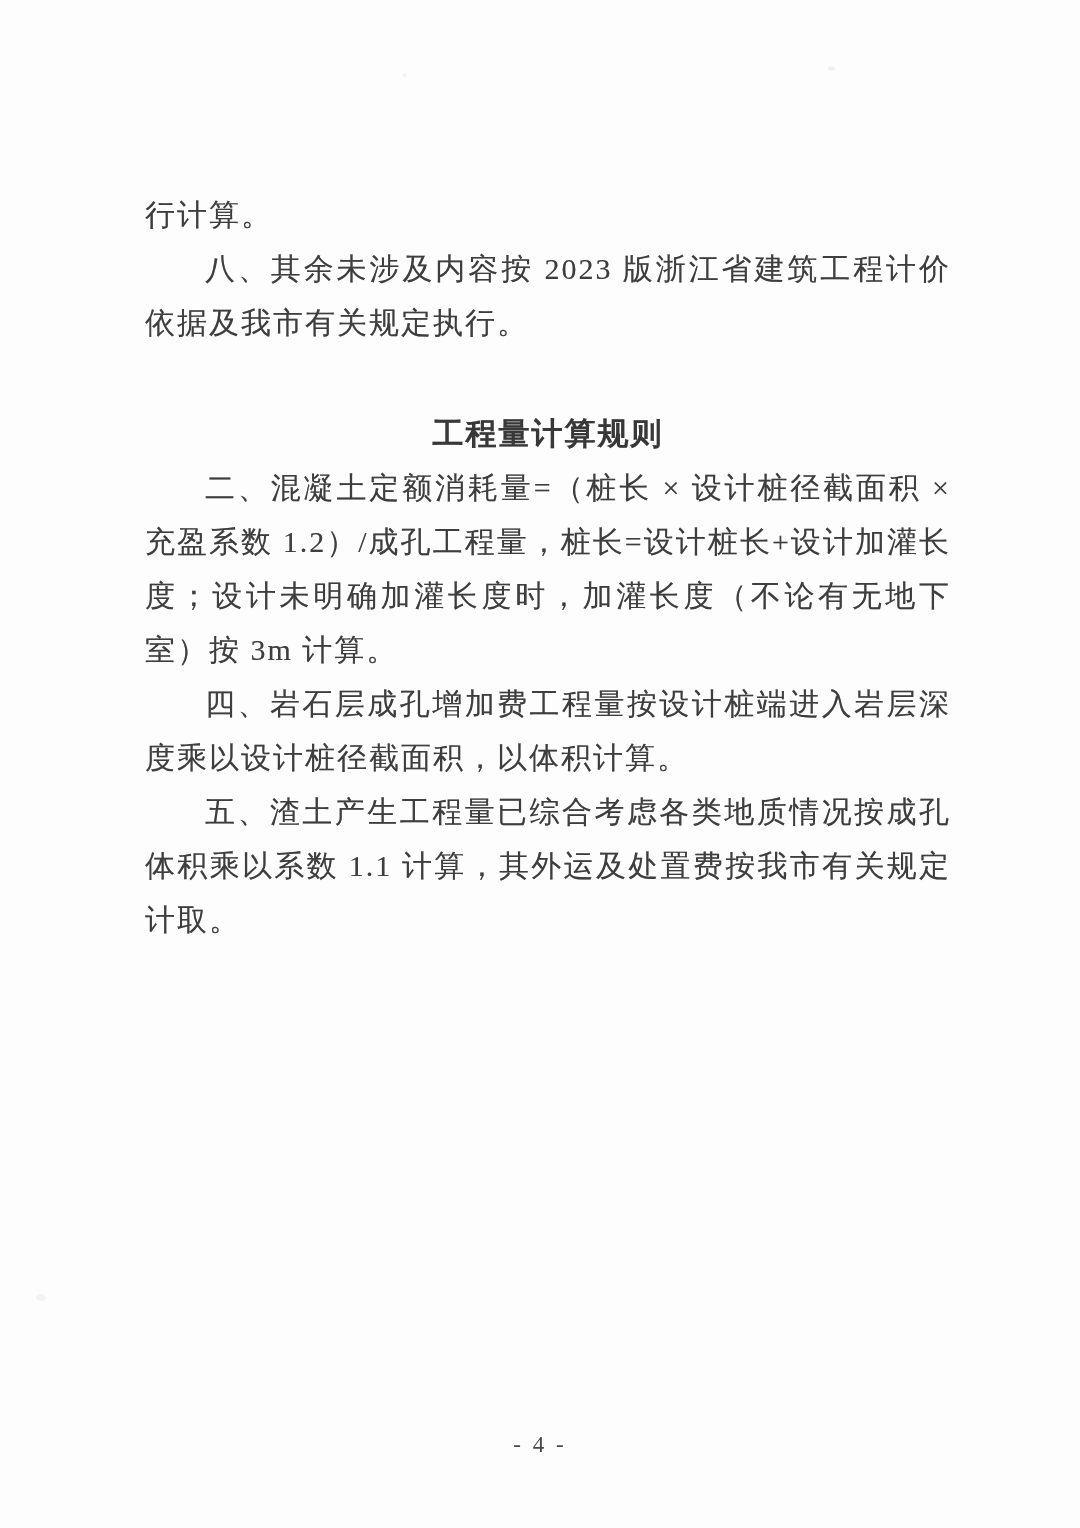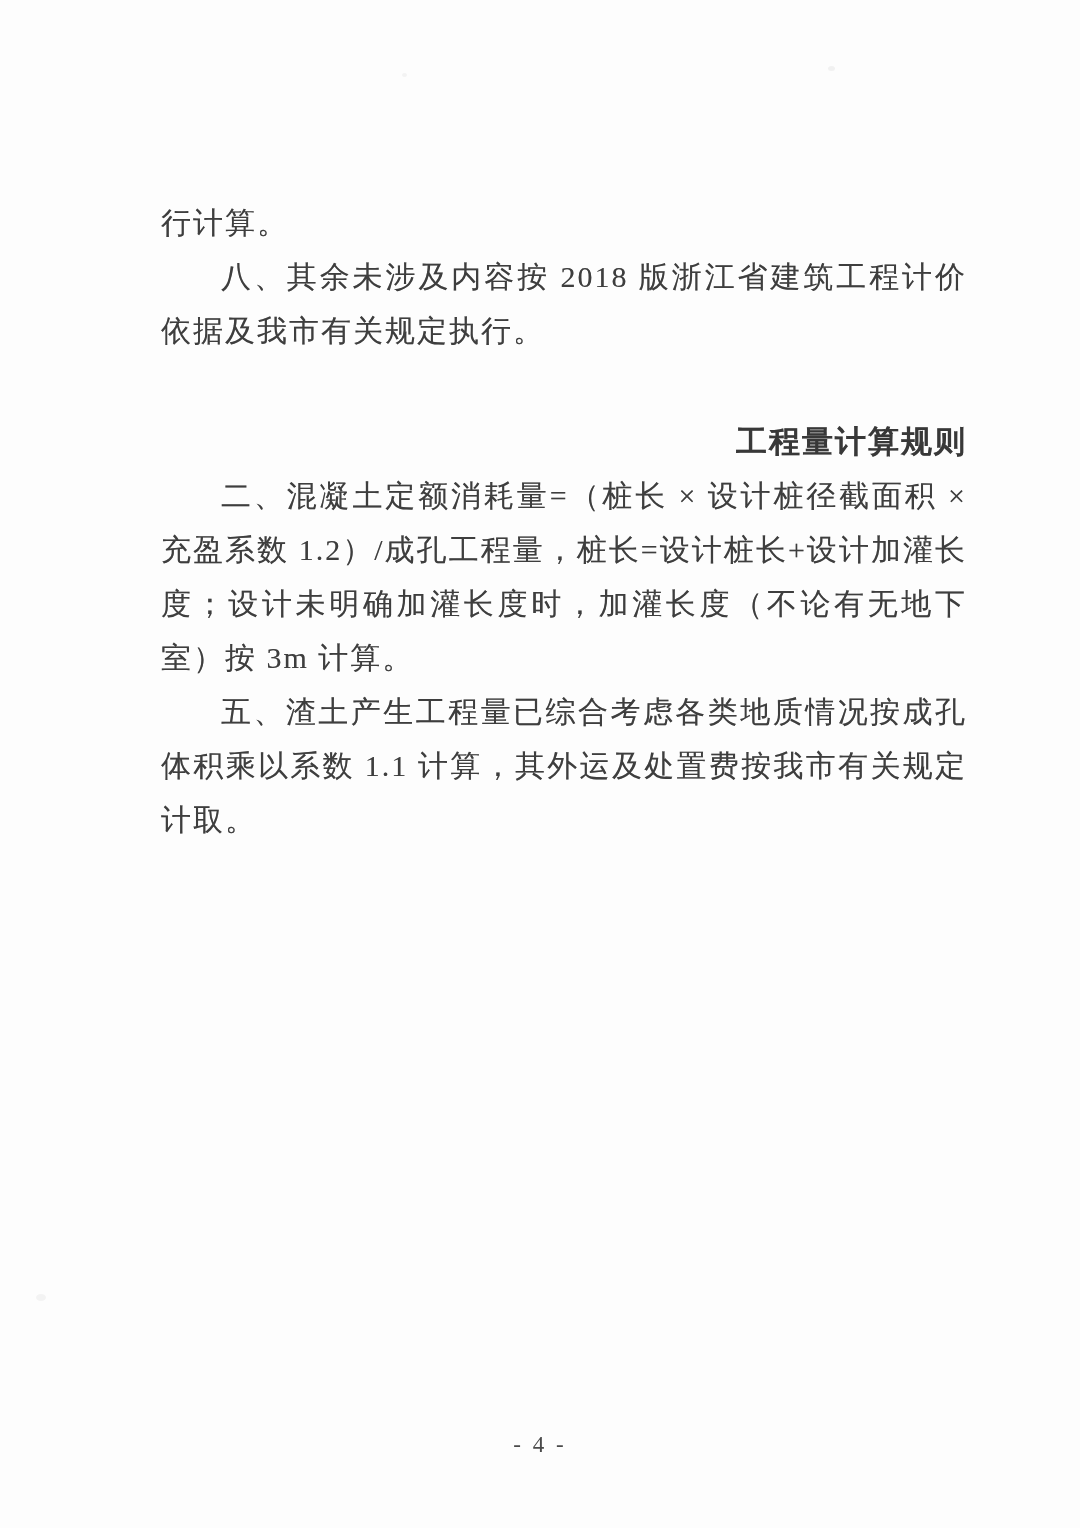--- a/index.html
+++ b/index.html
@@ -16,42 +16,41 @@
     position: relative;
     width: 1080px;
     height: 1528px;
     background: #fdfdfd;
     font-family: "Liberation Serif", "DejaVu Serif", serif;
     color: #3e3e3e;
   }
   .content {
     position: absolute;
     left: 145px;
-    top: 196px;
+    top: 188px;
     width: 806px;
-    margin-left: 16px;
   }
   .content p {
     margin: 0;
     font-size: 30px;
     line-height: 54px;
     letter-spacing: 2px;
     text-align: justify;
     text-justify: inter-ideograph;
     text-shadow: 0 0 0.6px rgba(70,70,70,0.45);
   }
   .indent { text-indent: 2em; }
   .doc-title {
     margin: 57px 0 0 0;
     font-family: "Liberation Sans", "DejaVu Sans", sans-serif;
     font-weight: bold;
     font-size: 31px;
     line-height: 54px;
     letter-spacing: 2px;
-    text-align: right;
+    text-align: center;
     color: #383838;
     text-shadow: 0 0 0.6px rgba(60,60,60,0.45);
   }
   .page-footer {
     position: absolute;
     left: 0;
     right: 0;
     top: 1432px;
     text-align: center;
     font-size: 23px;
@@ -69,28 +68,29 @@
   .speck.s3 { left: 402px; top: 73px; width: 5px; height: 4px; opacity: 0.10; }
 </style>
 </head>
 <body>
 
 <div class="page">
 
   <div class="content">
     <p>行计算。</p>
 
-    <p class="indent">八、其余未涉及内容按 2018 版浙江省建筑工程计价依据及我市有关规定执行。</p>
+    <p class="indent">八、其余未涉及内容按 2023 版浙江省建筑工程计价依据及我市有关规定执行。</p>
 
     <h1 class="doc-title">工程量计算规则</h1>
 
 
     <p class="indent">二、混凝土定额消耗量=（桩长 × 设计桩径截面积 × 充盈系数 1.2）/成孔工程量，桩长=设计桩长+设计加灌长度；设计未明确加灌长度时，加灌长度（不论有无地下室）按 3m 计算。</p>
 
 
+    <p class="indent">四、岩石层成孔增加费工程量按设计桩端进入岩层深度乘以设计桩径截面积，以体积计算。</p>
 
     <p class="indent">五、渣土产生工程量已综合考虑各类地质情况按成孔体积乘以系数 1.1 计算，其外运及处置费按我市有关规定计取。</p>
   </div>
 
   <div class="page-footer">- 4 -</div>
 
   <div class="speck s1"></div>
   <div class="speck s2"></div>
   <div class="speck s3"></div>
 

